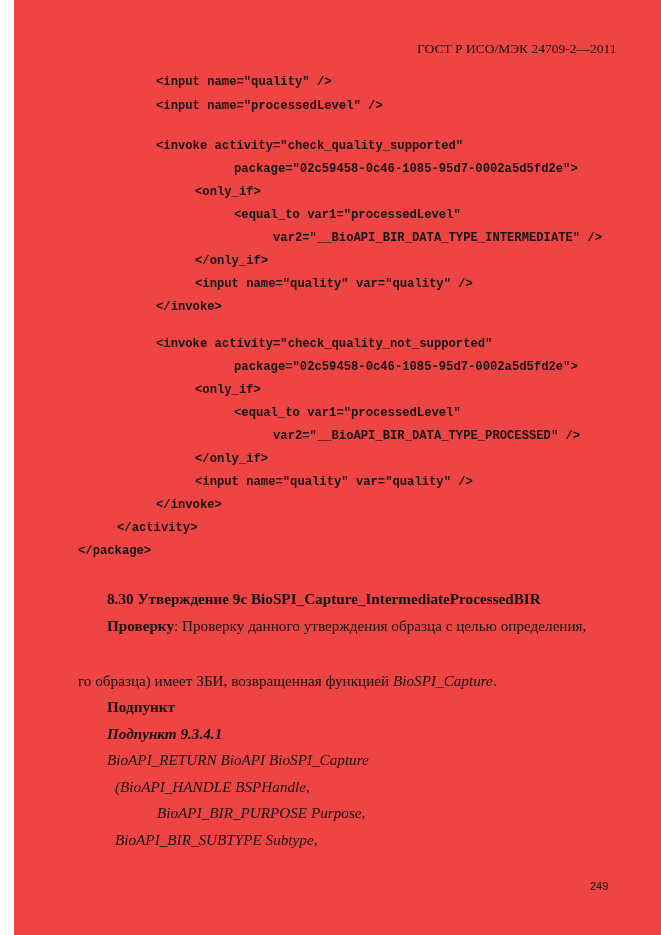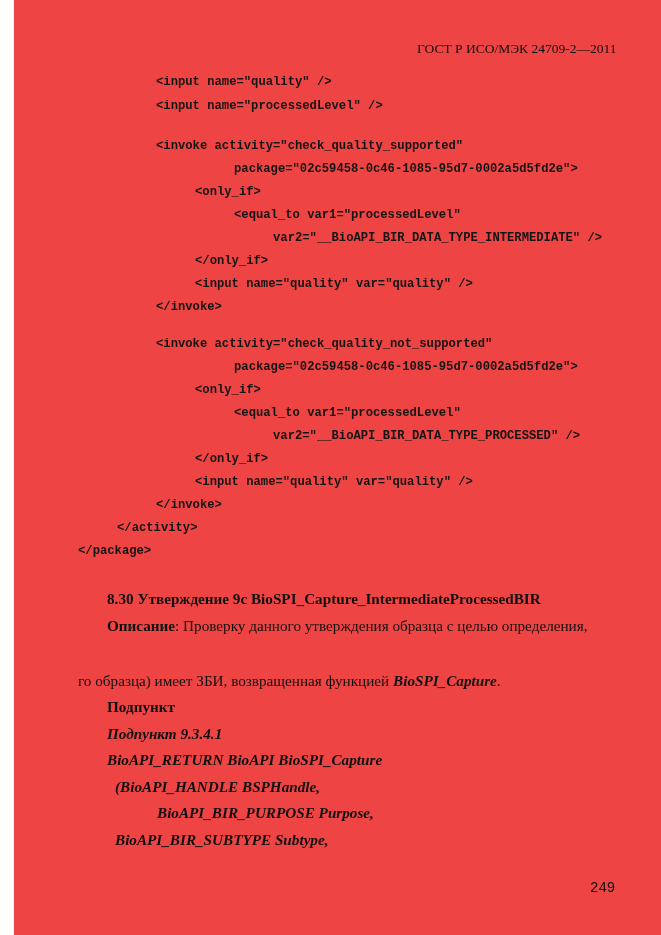--- a/index.html
+++ b/index.html
@@ -2,22 +2,22 @@
 <html><head>
   <meta charset="utf-8">
   <style>
     html, body { margin: 0; padding: 0; background: #ffffff; }
     body { width: 661px; height: 935px; position: relative; overflow: hidden; color: #111; }
     .page { position: absolute; left: 14px; top: 0; width: 661px; height: 935px; background: #ef4444; }
     .header { position: absolute; left: 403px; top: 41px; font-family: "Liberation Serif", serif; font-size: 13.5px; letter-spacing: 0; white-space: nowrap; }
     .code { position: absolute; font-family: "Liberation Mono", monospace; font-size: 12.2px; font-weight: bold; white-space: pre; color: #151515; line-height: 16px; }
     .text { position: absolute; font-family: "Liberation Serif", serif; font-size: 15.2px; white-space: nowrap; color: #111; line-height: 20px; text-align: right; }
     .bold { font-weight: bold; }
-    .italic { font-style: italic; font-weight: bold; }
-    .pagenum { position: absolute; left: 576px; top: 880px; font-family: Liberation Mono, monospace; font-size: 14px; }
+    .italic { font-style: italic; }
+    .pagenum { position: absolute; left: 576px; top: 880px; font-family: Liberation Sans, sans-serif; font-size: 11px; }
   </style>
 </head>
 <body>
 
 <div class="page">
   <div class="header">ГОСТ Р ИСО/МЭК 24709-2—2011</div>
 
   <div id="code-block">
       <div class="code" style="left: 142px; top: 74px;">&lt;input name="quality" /&gt;</div>
       <div class="code" style="left: 142px; top: 98px;">&lt;input name="processedLevel" /&gt;</div>
@@ -37,21 +37,21 @@
       <div class="code" style="left: 181px; top: 451px;">&lt;/only_if&gt;</div>
       <div class="code" style="left: 181px; top: 474px;">&lt;input name="quality" var="quality" /&gt;</div>
       <div class="code" style="left: 142px; top: 497px;">&lt;/invoke&gt;</div>
       <div class="code" style="left: 103px; top: 520px; text-align: right;">&lt;/activity&gt;</div>
       <div class="code" style="left: 64px; top: 543px;">&lt;/package&gt;</div>
     </div>
 
   <div class="text bold" style="left:93px; top:589px;">8.30 Утверждение 9с BioSPI_Capture_IntermediateProcessedBIR</div>
 
   <div class="text" style="left:93px; top:616px;">
-    <span class="bold">Описание</span><span>: Проверку данного утверждения образца с целью определения,</span>
+    <span class="bold">Проверку</span><span>: Проверку данного утверждения образца с целью определения,</span>
   </div>
   <div class="text" style="left:64px; top:671px;">
     <span>го образца) имеет ЗБИ, возвращенная функцией </span><span class="italic">BioSPI_Capture</span><span>.</span>
   </div>
 
   <div class="text bold" style="left:93px; top:697px;">Подпункт</div>
   <div class="text bold italic" style="left:93px; top:724px;">Подпункт 9.3.4.1</div>
 
   <div class="text italic" style="left:93px; top:750px;">BioAPI_RETURN BioAPI BioSPI_Capture</div>
   <div class="text italic" style="left:101px; top:777px;">(BioAPI_HANDLE BSPHandle,</div>

